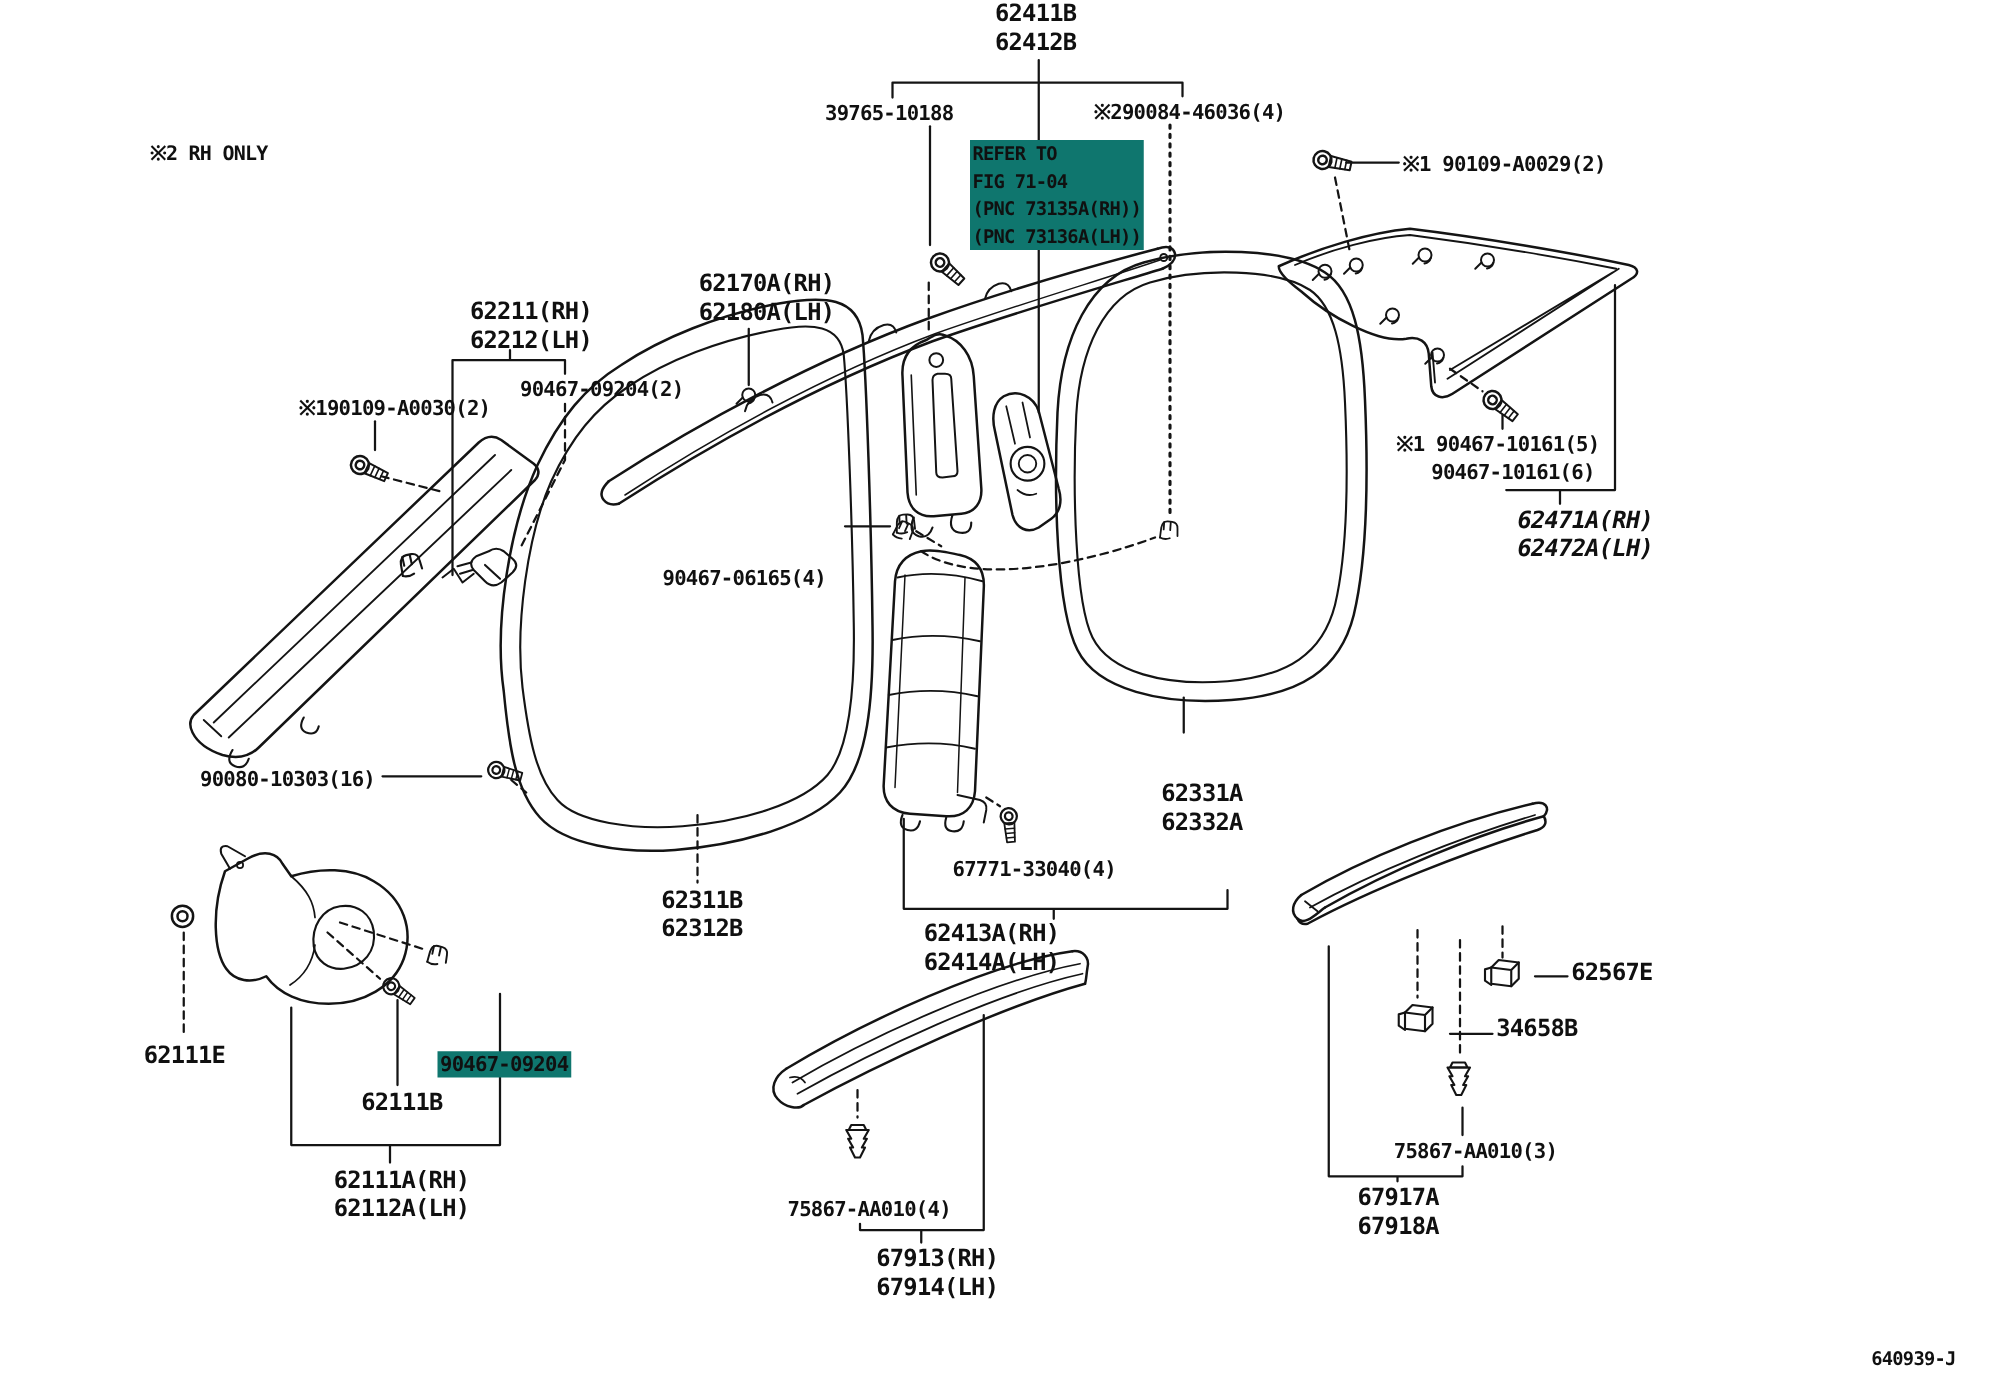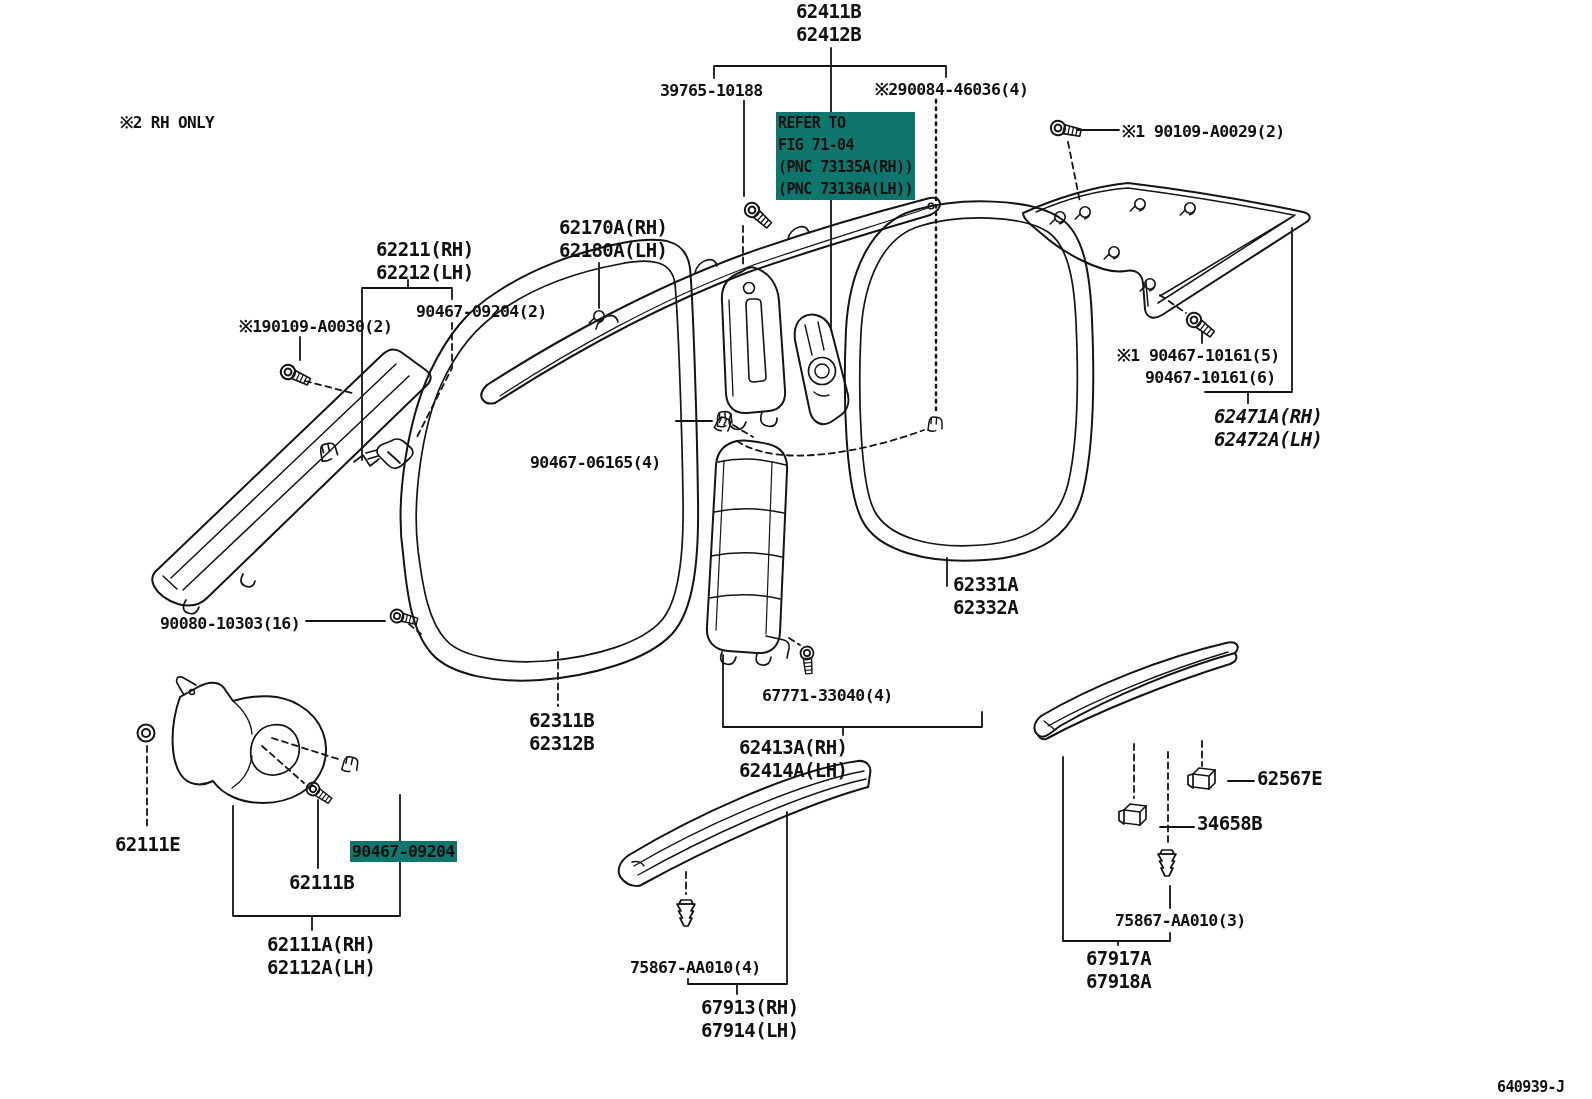--- a/index.html
+++ b/index.html
@@ -221,21 +221,21 @@
       <div class="lbl ref bg" style="left: 776px; top: 112px;"><div>REFER TO</div><div>FIG 71-04</div><div>(PNC 73135A(RH))</div><div>(PNC 73136A(LH))</div></div>
       <div class="lbl fast" style="left: 1122px; top: 121px;"><div>※1 90109-A0029(2)</div></div>
       <div class="lbl part" style="left: 559px; top: 216px;"><div>62170A(RH)</div><div>62180A(LH)</div></div>
       <div class="lbl part" style="left: 376px; top: 238px;"><div>62211(RH)</div><div>62212(LH)</div></div>
       <div class="lbl fast" style="left: 416px; top: 301px;"><div>90467-09204(2)</div></div>
       <div class="lbl fast" style="left: 195px; top: 316px; margin-left: 44px;"><div>※190109-A0030(2)</div></div>
       <div class="lbl fast" style="left: 530px; top: 413px; margin-top: 39px;"><div>90467-06165(4)</div></div>
       <div class="lbl fast" style="left: 1117px; top: 345px;"><div>※1 90467-10161(5)</div></div>
       <div class="lbl fast" style="left: 1145px; top: 367px;"><div>90467-10161(6)</div></div>
       <div class="lbl part" style="left: 1214px; top: 405px; font-style: italic;"><div>62471A(RH)</div><div>62472A(LH)</div></div>
-      <div class="lbl part" style="left: 929px; top: 573px; margin-left: 24px;"><div>62331A</div><div>62332A</div></div>
+      <div class="lbl part" style="left: 929px; top: 624px;"><div>62331A</div><div>62332A</div></div>
       <div class="lbl fast" style="left: 160px; top: 613px;"><div>90080-10303(16)</div></div>
       <div class="lbl part" style="left: 529px; top: 709px;"><div>62311B</div><div>62312B</div></div>
       <div class="lbl fast" style="left: 762px; top: 685px;"><div>67771-33040(4)</div></div>
       <div class="lbl part" style="left: 739px; top: 736px;"><div>62413A(RH)</div><div>62414A(LH)</div></div>
       <div class="lbl part" style="left: 115px; top: 833px;"><div>62111E</div></div>
       <div class="lbl fast bg" style="left: 350px; top: 841px;"><div>90467-09204</div></div>
       <div class="lbl part" style="left: 289px; top: 871px;"><div>62111B</div></div>
       <div class="lbl part" style="left: 267px; top: 933px;"><div>62111A(RH)</div><div>62112A(LH)</div></div>
       <div class="lbl fast" style="left: 630px; top: 957px;"><div>75867-AA010(4)</div></div>
       <div class="lbl part" style="left: 701px; top: 996px;"><div>67913(RH)</div><div>67914(LH)</div></div>

